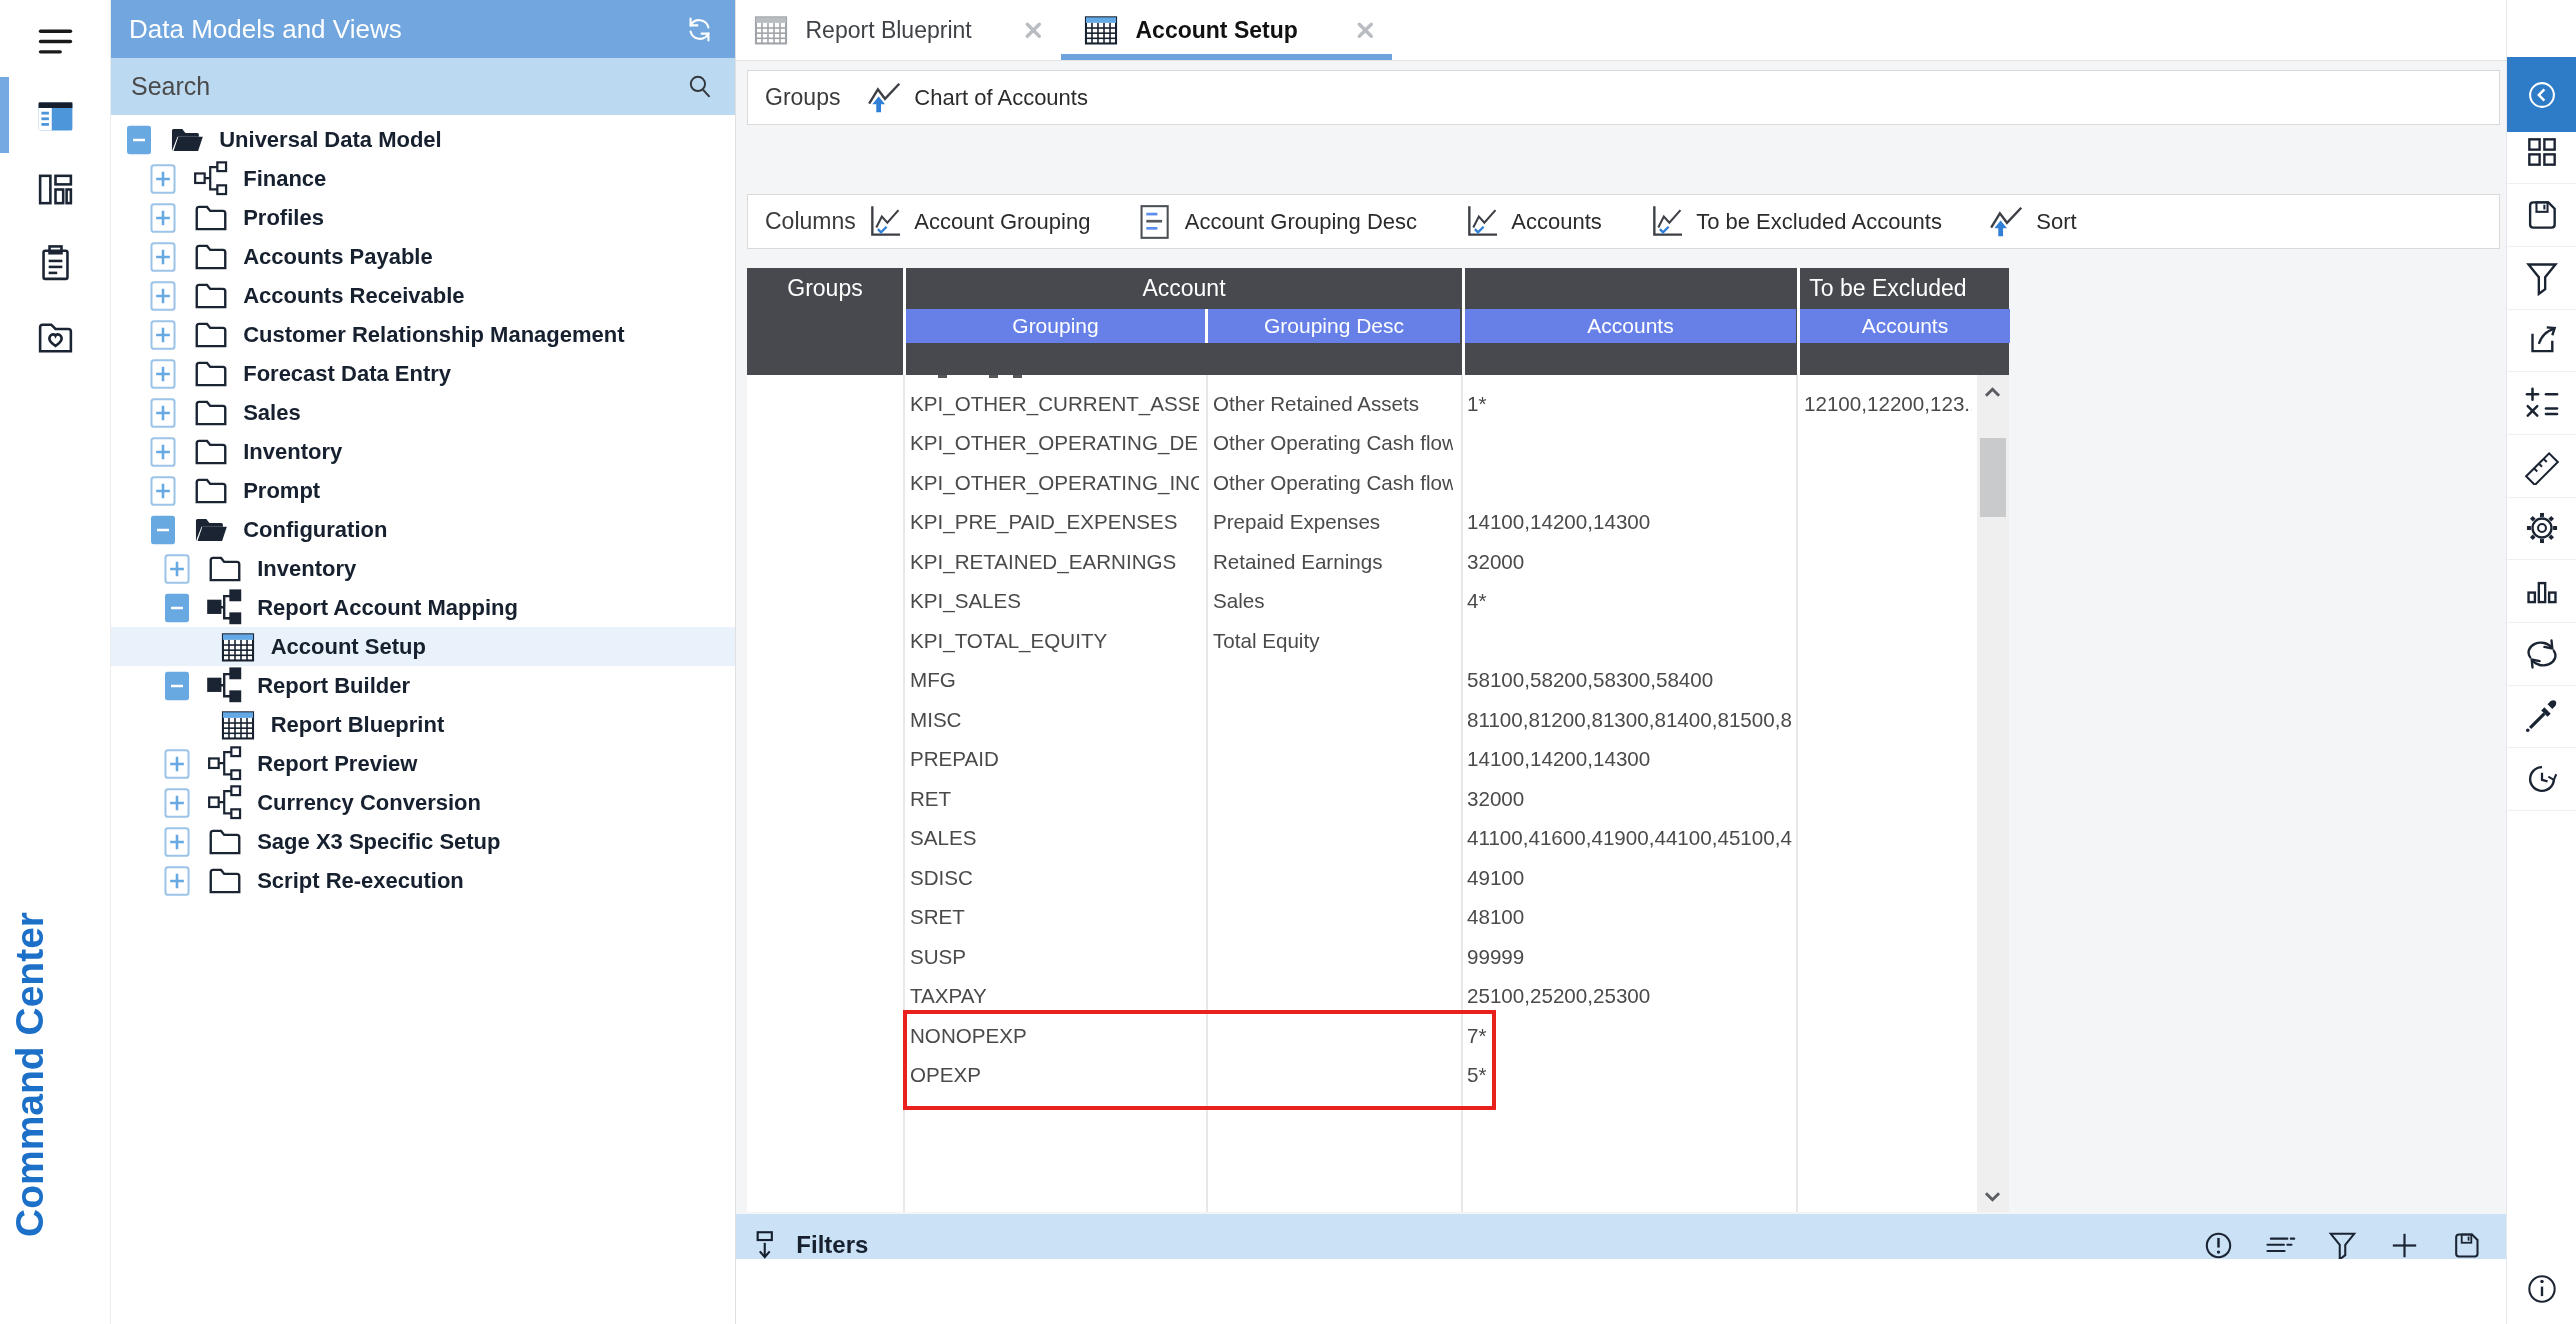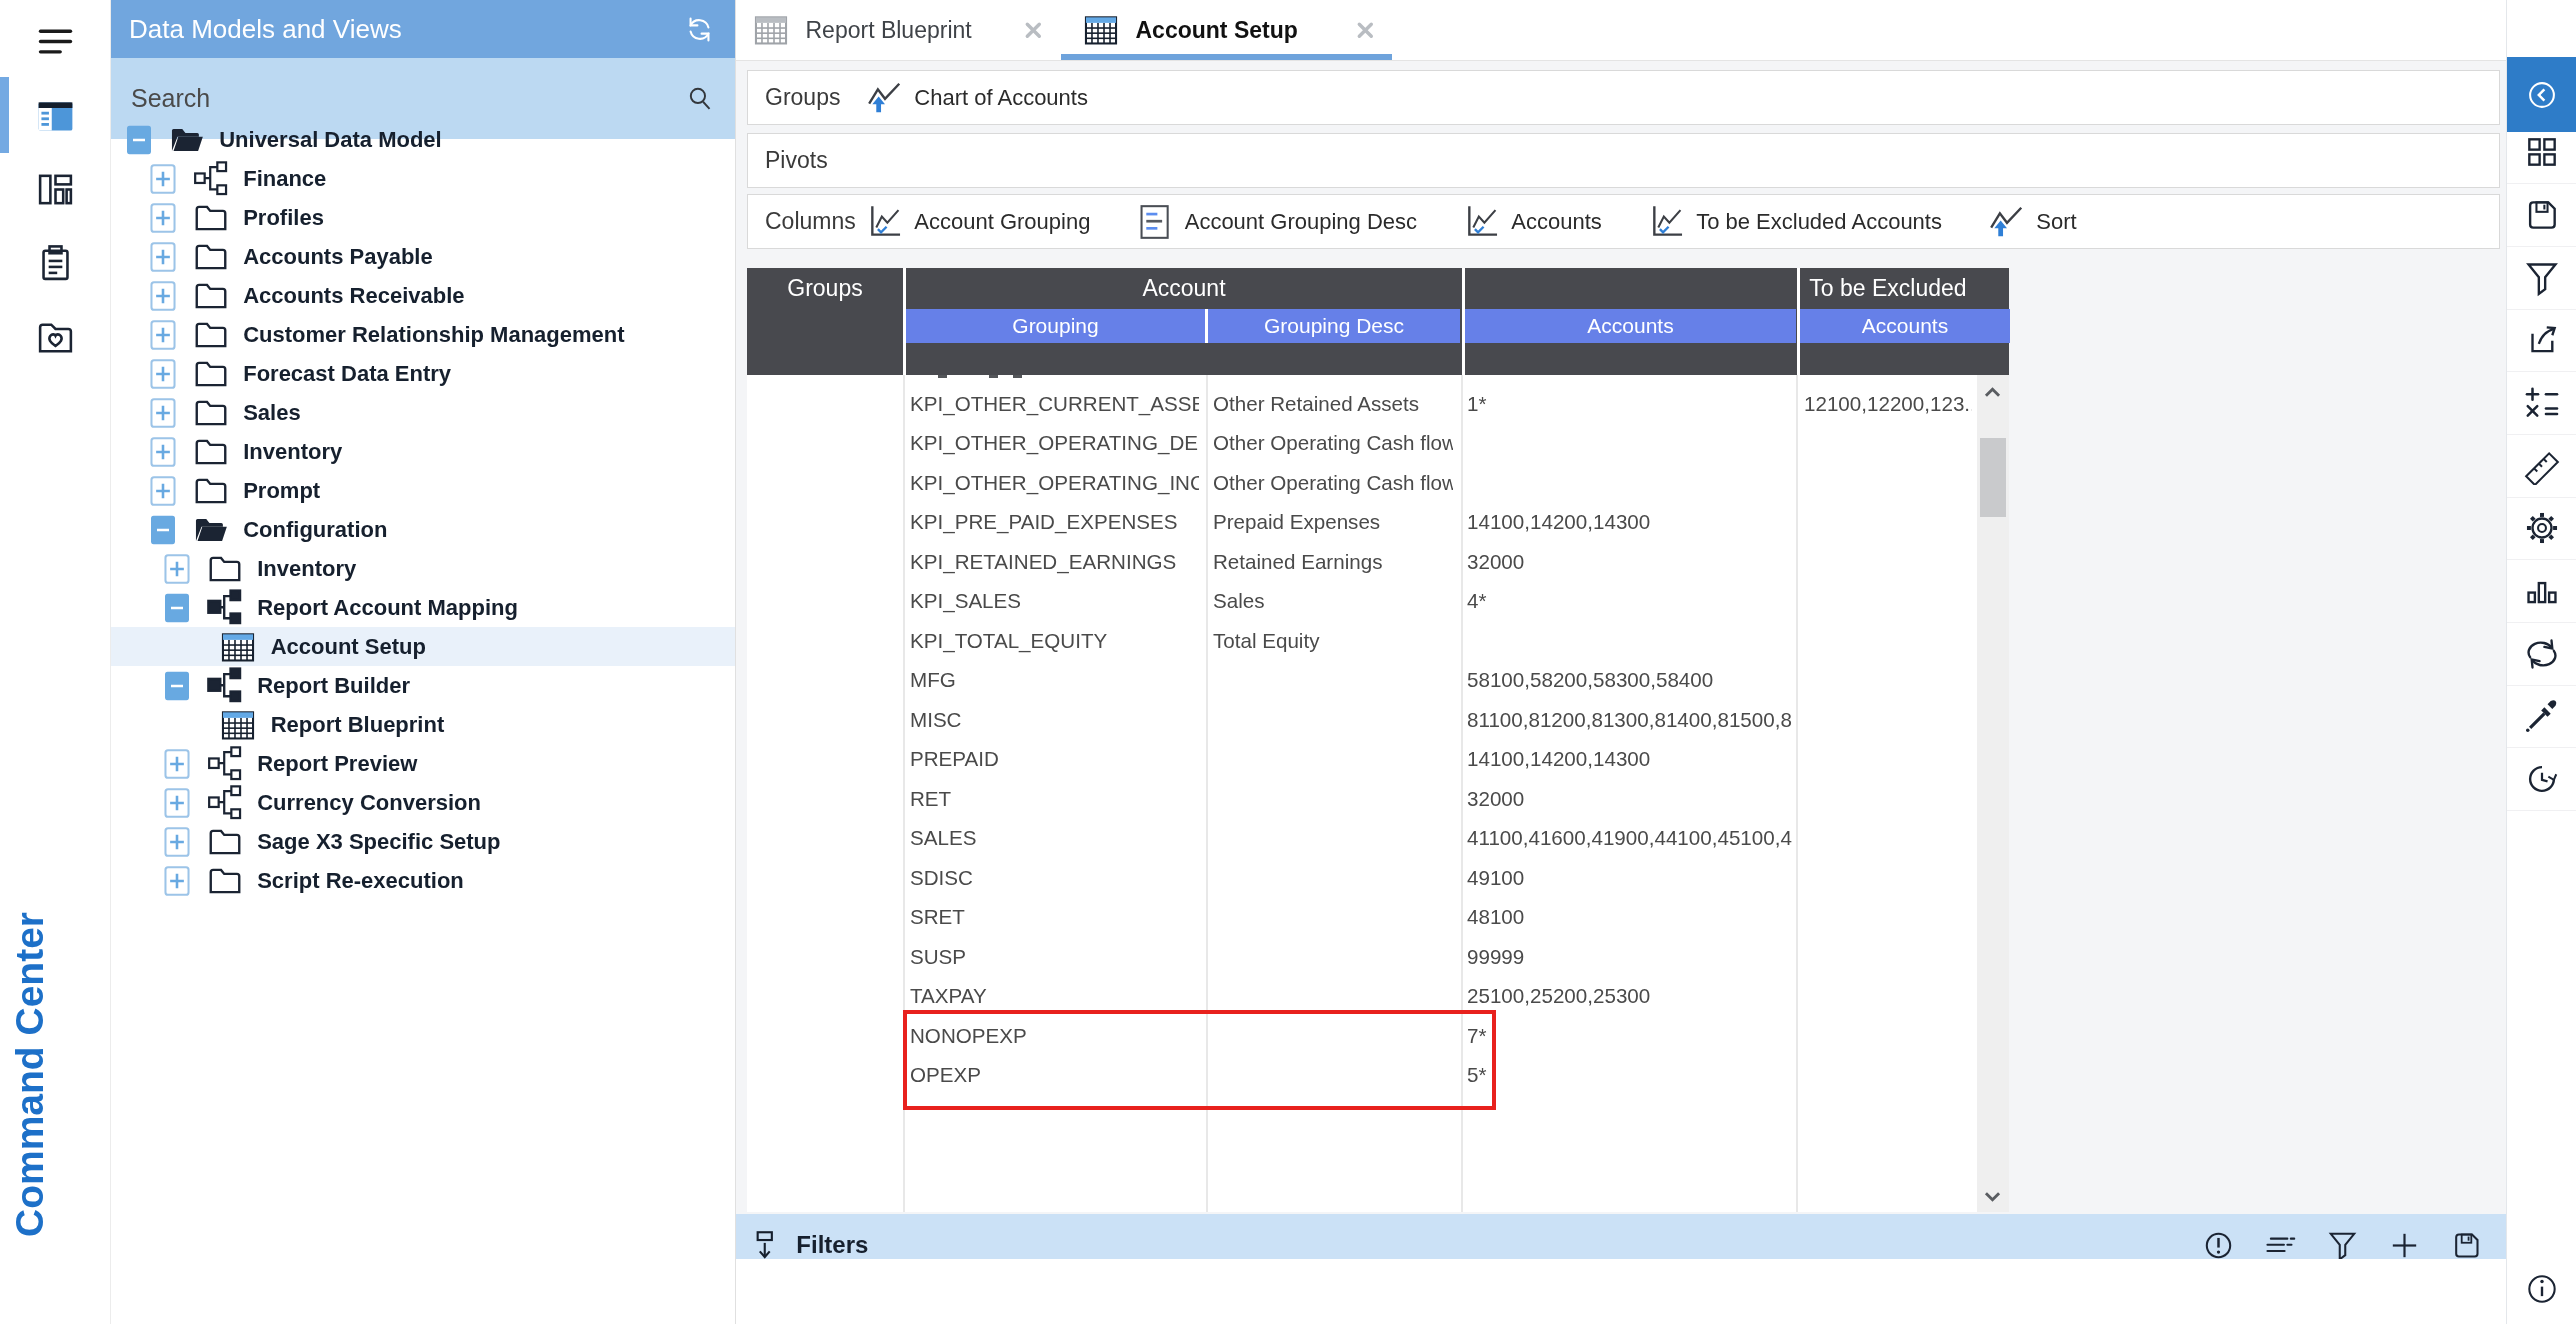--- a/index.html
+++ b/index.html
@@ -9,21 +9,21 @@
   
   .left-rail{position:absolute;left:0;top:0;width:110px;height:100%;background:#fff;border-right:0.9px solid #ececec;z-index:6}
   .rail-btn{position:absolute;left:0;width:110px;height:74px;display:flex;align-items:center;justify-content:center}
   .active-edge{position:absolute;left:0;top:77px;width:8.6px;height:76px;background:#74a9e2}
   .brand-vert{position:absolute;left:5.2px;top:912px;height:325px;width:50px;writing-mode:vertical-rl;transform:rotate(180deg);
     display:flex;align-items:center;justify-content:center;color:#1d70c8;font-size:39px;font-weight:bold;white-space:nowrap}
 
   
   .tree{position:absolute;left:110px;top:0;width:625px;height:100%;background:#fff;border-right:0.9px solid #e0e0e0;z-index:5}
   .tree-header{height:58px;background:#71a6de;color:#fff;font-size:26px;display:flex;align-items:center;justify-content:space-between;padding:0 19px}
-  .search-bar{height:57px;background:#bcd9f2;display:flex;align-items:center;justify-content:space-between;padding:12px 19px}
+  .search-bar{height:57px;background:#bcd9f2;display:flex;align-items:center;justify-content:space-between;padding:0 19px}
   .search-input{background:transparent;border:none;outline:none;font-family:"Liberation Sans",sans-serif;font-size:25px;color:#4a4a4a;width:515px}
   .search-input::placeholder{color:#4a4a4a;opacity:1}
   .tree-list{position:absolute;top:120px;left:0;right:0}
   .titem{height:39px;display:flex;align-items:center;font-weight:bold;font-size:22px;color:#16202e;white-space:nowrap}
   .titem .exp{width:26px;height:30px;margin-right:15.5px;flex:none}
   .titem .nicon{width:38px;height:38px;margin-right:13.7px;flex:none}
   .titem.l0{padding-left:16px}.titem.l1{padding-left:40px}.titem.l2{padding-left:54px}
   .titem.l3{padding-left:109px}
   .titem.sel{background:#e9f1fa}
 
@@ -593,23 +593,20 @@
     <div class="zone z-groups">
       <span class="zone-label">Groups</span>
       <div class="chip">
         <svg class="cicon" viewBox="0 0 44 44" width="38" height="38">
             <use href="#sym-sortline"></use>
           </svg>
         <span>Chart of Accounts</span>
       </div>
     </div>
 
-    <div class="zone z-pivots">
-      <span class="zone-label">Pivots</span>
-    </div>
 
     <div class="zone z-columns">
       <span class="zone-label">Columns</span>
       <div class="chip">
           <svg class="cicon" viewBox="0 0 44 44" width="38" height="38">
             <use href="#sym-measure"></use>
           </svg>
           <span>Account Grouping</span>
         </div>
       <div class="chip">

